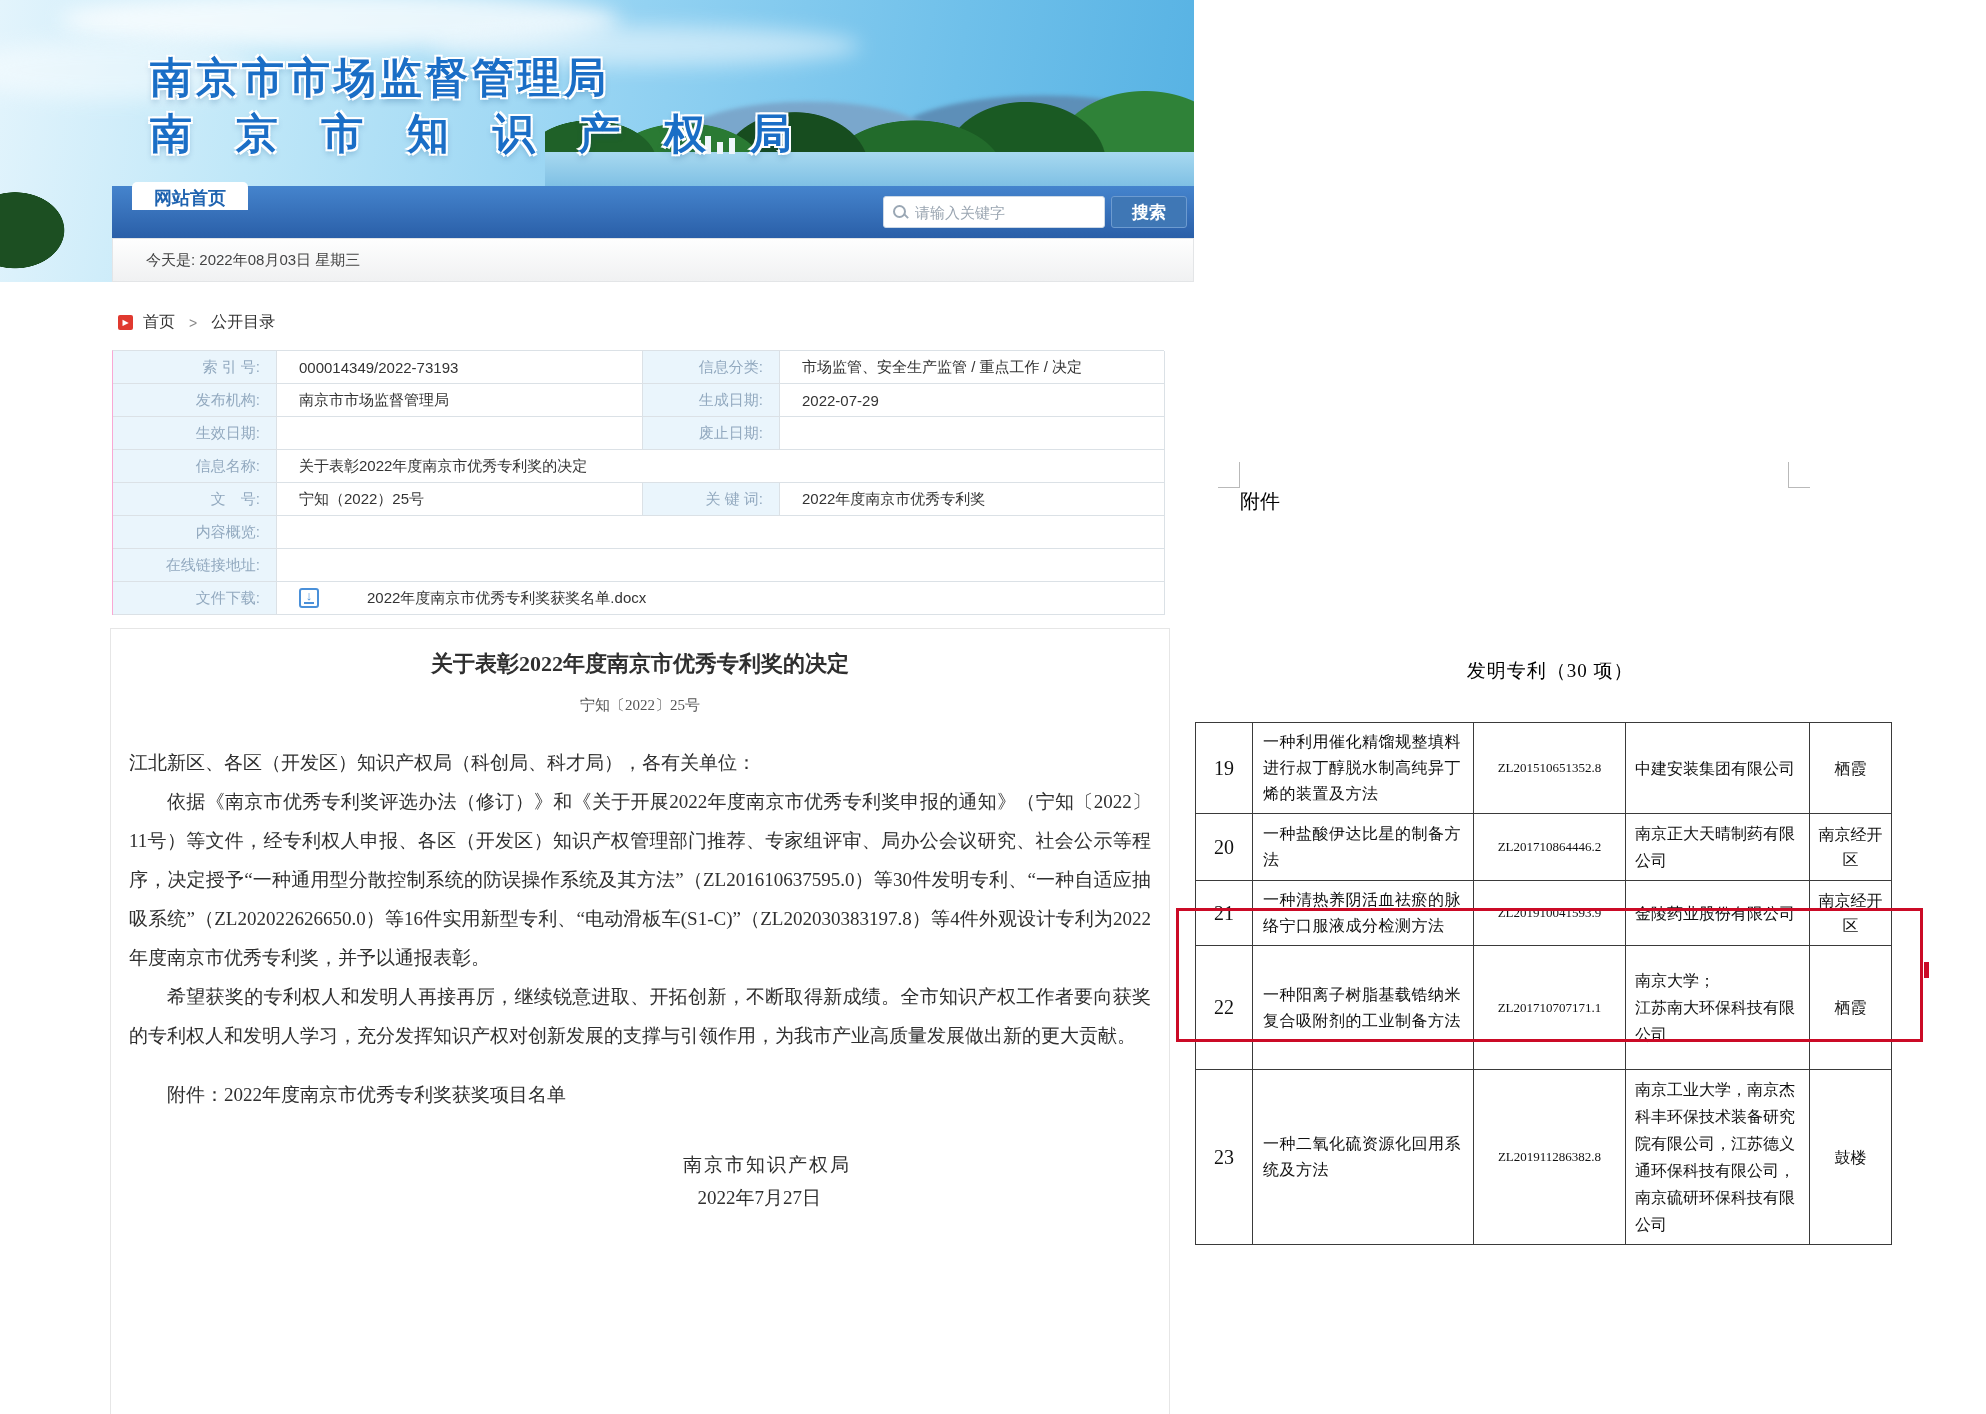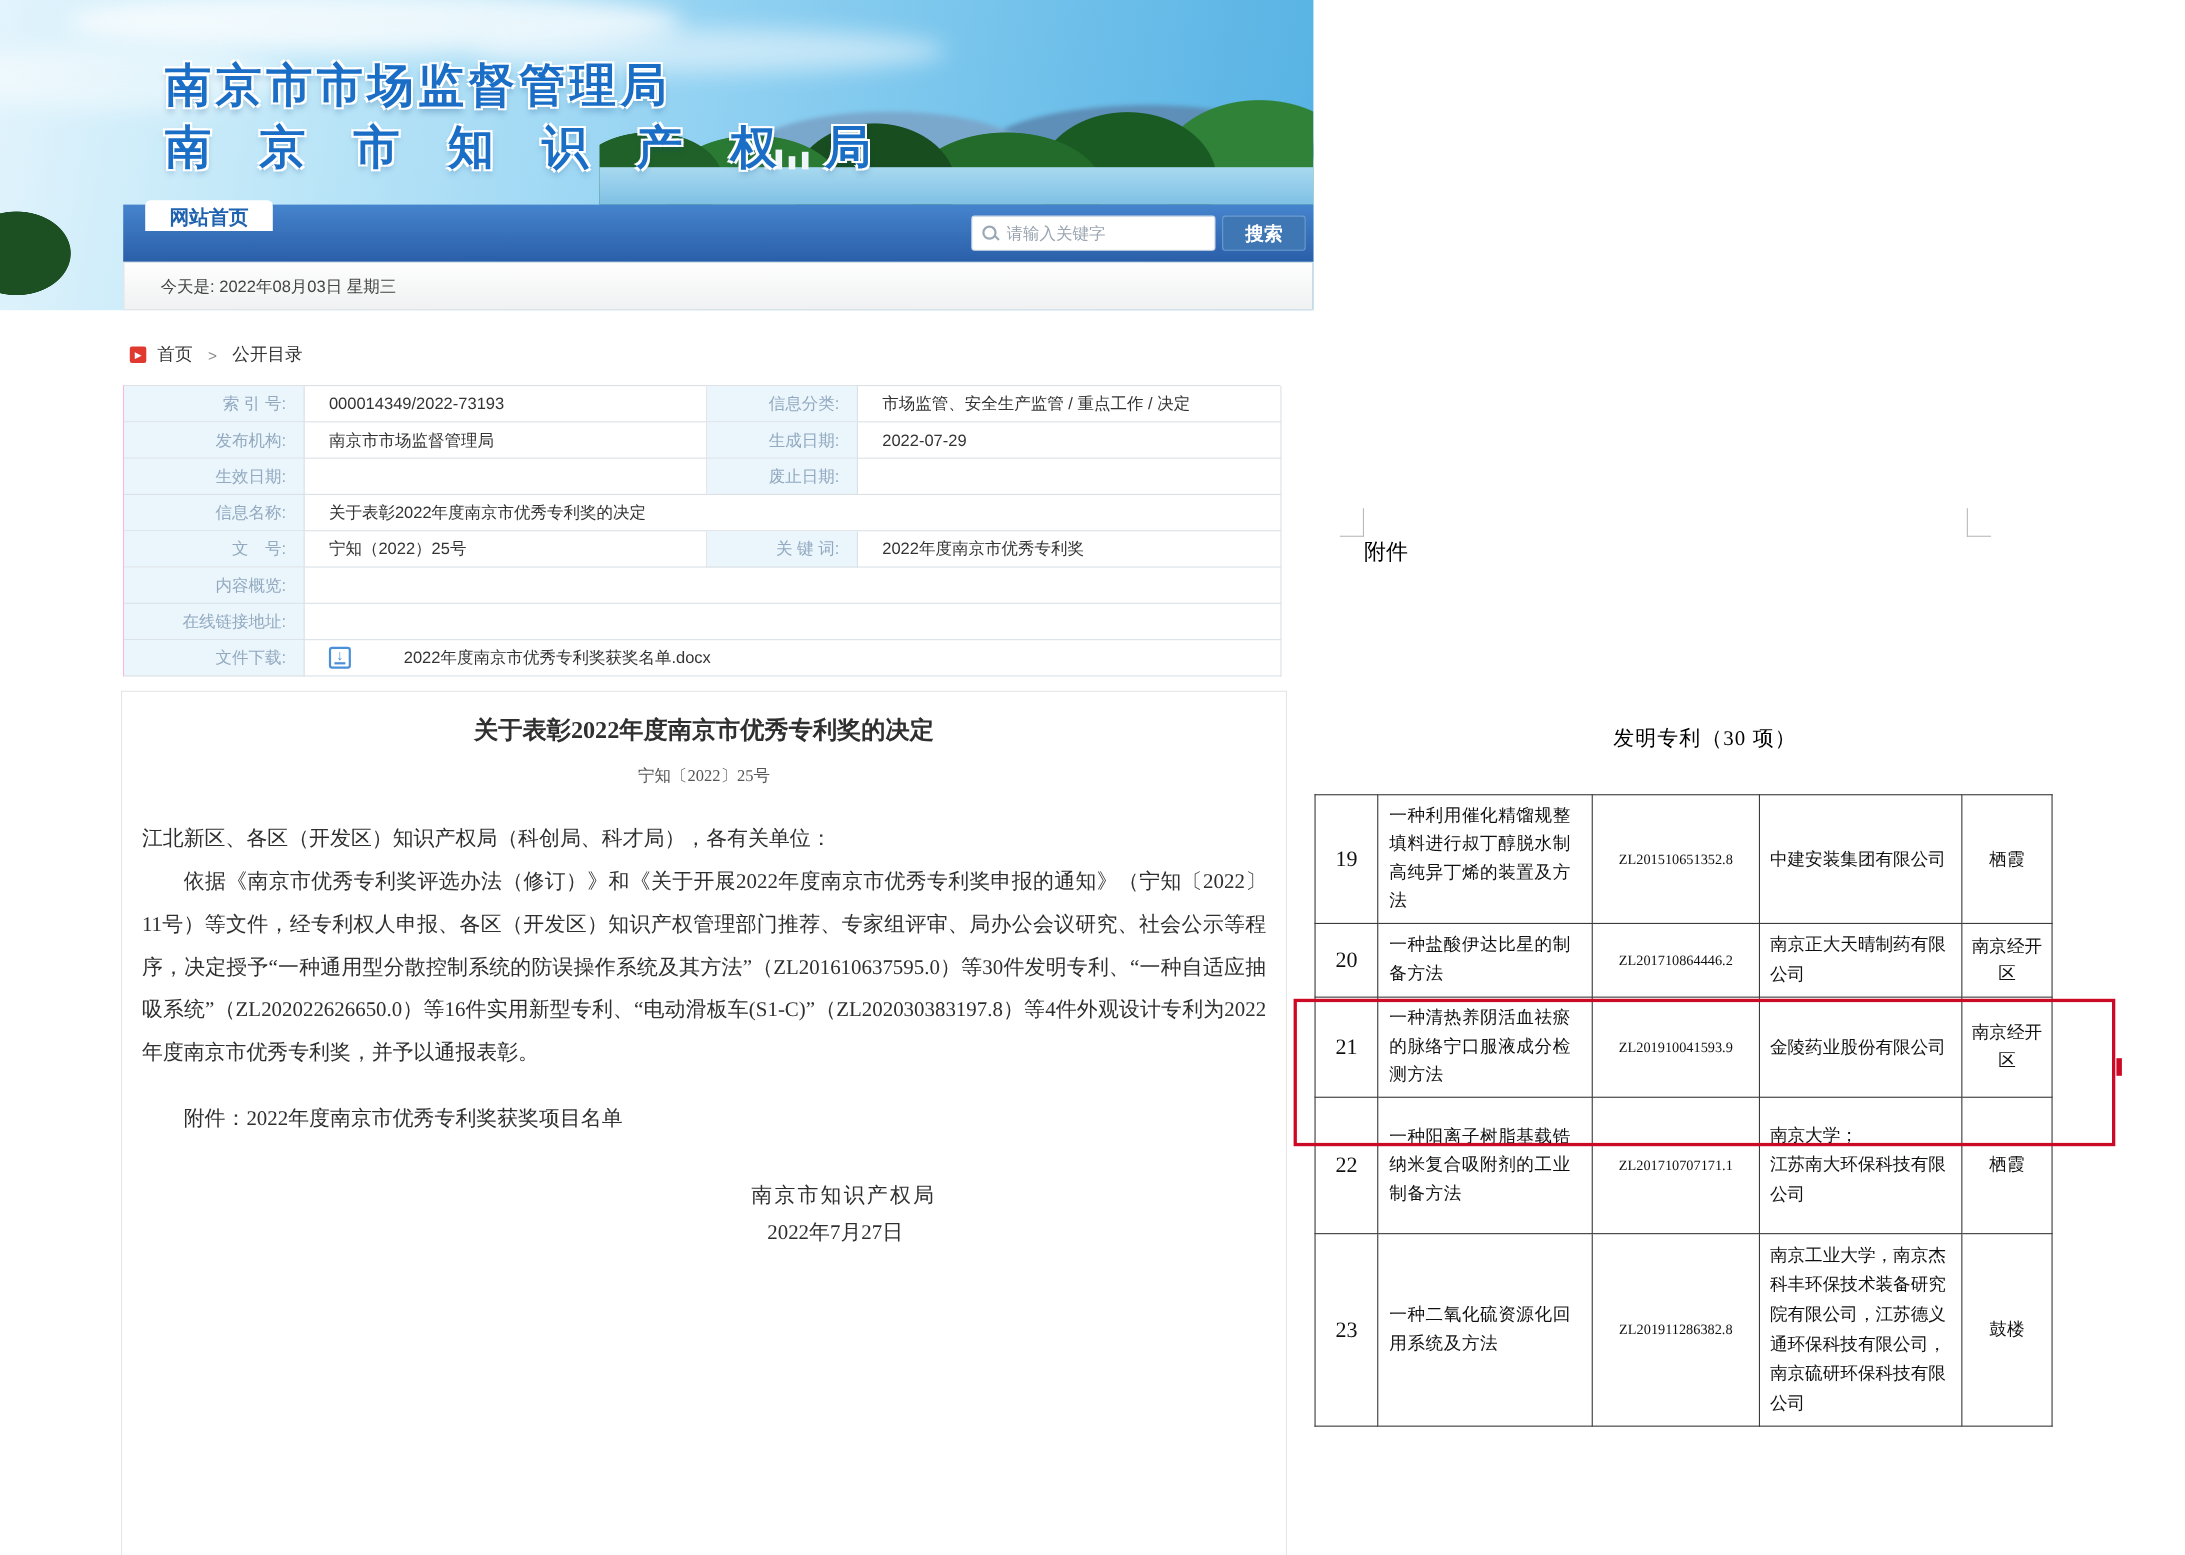--- a/index.html
+++ b/index.html
@@ -105,21 +105,21 @@
     font-family:"Liberation Serif","DejaVu Serif",serif; }
   .att-title { position:absolute; left:1195px; top:570px; width:710px; text-align:center;
     font-size:28px; font-weight:bold; color:#000; font-family:"Liberation Sans","DejaVu Sans",sans-serif; }
   .att-sub { position:absolute; left:1195px; top:658px; width:710px; text-align:center;
     font-size:19px; color:#000; letter-spacing:1px;
     font-family:"Liberation Serif","DejaVu Serif",serif; }
   table.pat { position:absolute; left:1195px; top:722px; border-collapse:collapse;
     font-family:"Liberation Serif","DejaVu Serif",serif; color:#111; table-layout:fixed; }
   table.pat td { border:1px solid #3a3a3a; vertical-align:middle; }
   td.no { width:57px; text-align:center; font-size:20px; }
-  td.nm { width:195px; padding:6px 10px; font-size:16px; line-height:26px; letter-spacing:.5px; text-align:left; }
+  td.nm { width:221px; padding:6px 10px; font-size:16px; line-height:26px; letter-spacing:.5px; text-align:left; }
   td.pn { width:152px; text-align:center; font-size:13px; }
   td.ow { width:184px; padding:6px 9px; font-size:16px; line-height:27px; text-align:left; white-space:pre-line; }
   td.ds { width:82px; text-align:center; font-size:16px; line-height:25px; padding:2px 8px; }
   tr.h82 td { height:82px; } tr.h58 td { height:58px; } tr.h52 td { height:52px; }
   tr.h124 td { height:124px; } tr.h156 td { height:156px; }
   .hl-box { position:absolute; left:1176px; top:908px; width:747px; height:134px;
     border:3px solid #cb0a26; pointer-events:none; }
   .hl-tick { position:absolute; left:1924px; top:962px; width:5px; height:16px; background:#cb0a26; }
 </style>
 </head>
@@ -209,20 +209,21 @@
       <a class="dl-name">2022年度南京市优秀专利奖获奖名单.docx</a>
     </div>
   </div>
 
   <div class="docbox">
     <div class="doc-title">关于表彰2022年度南京市优秀专利奖的决定</div>
     <div class="doc-num">宁知〔2022〕25号</div>
     <div class="doc-body">
       <p>江北新区、各区（开发区）知识产权局（科创局、科才局），各有关单位：</p>
       <p class="indent">依据《南京市优秀专利奖评选办法（修订）》和《关于开展2022年度南京市优秀专利奖申报的通知》（宁知〔2022〕11号）等文件，经专利权人申报、各区（开发区）知识产权管理部门推荐、专家组评审、局办公会议研究、社会公示等程序，决定授予“一种通用型分散控制系统的防误操作系统及其方法”（ZL201610637595.0）等30件发明专利、“一种自适应抽吸系统”（ZL202022626650.0）等16件实用新型专利、“电动滑板车(S1-C)”（ZL202030383197.8）等4件外观设计专利为2022年度南京市优秀专利奖，并予以通报表彰。</p>
+      <p class="indent">希望获奖的专利权人和发明人再接再厉，继续锐意进取、开拓创新，不断取得新成绩。全市知识产权工作者要向获奖的专利权人和发明人学习，充分发挥知识产权对创新发展的支撑与引领作用，为我市产业高质量发展做出新的更大贡献。</p>
     </div>
     <div class="doc-attline">附件：2022年度南京市优秀专利奖获奖项目名单</div>
     <div class="doc-signer">南京市知识产权局</div>
     <div class="doc-date">2022年7月27日</div>
   </div>
 
   <div class="corner cl"></div>
   <div class="corner cr"></div>
   <div class="att-label">附件</div>
   <div class="att-sub">发明专利（30 项）</div>

